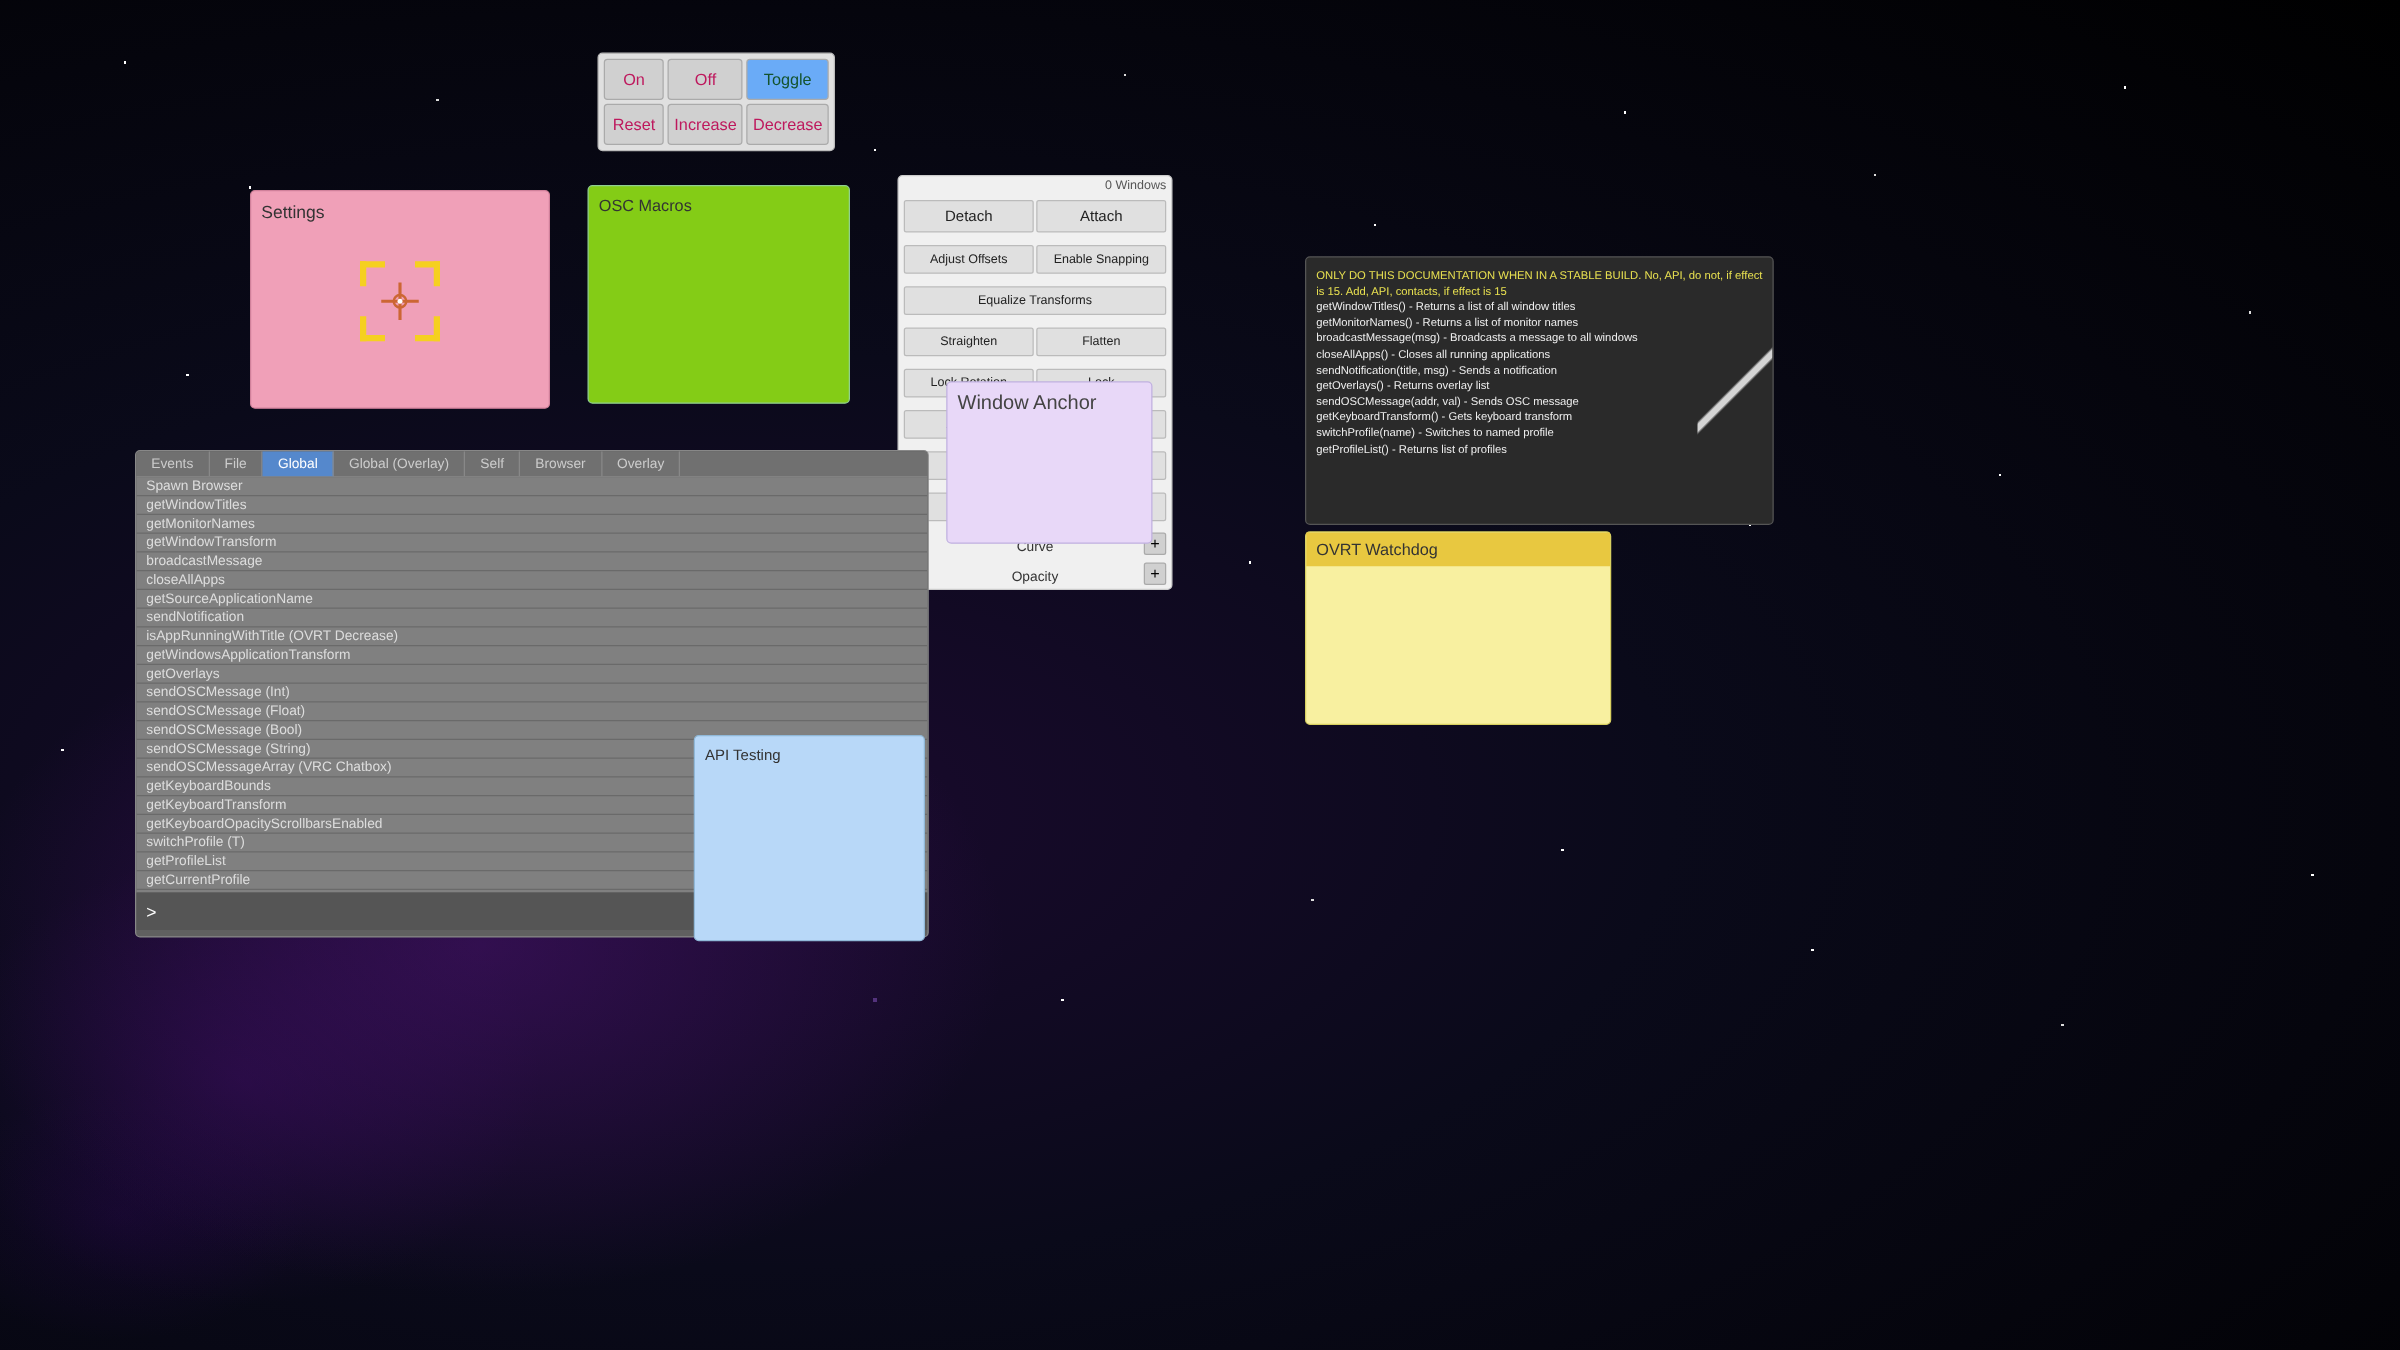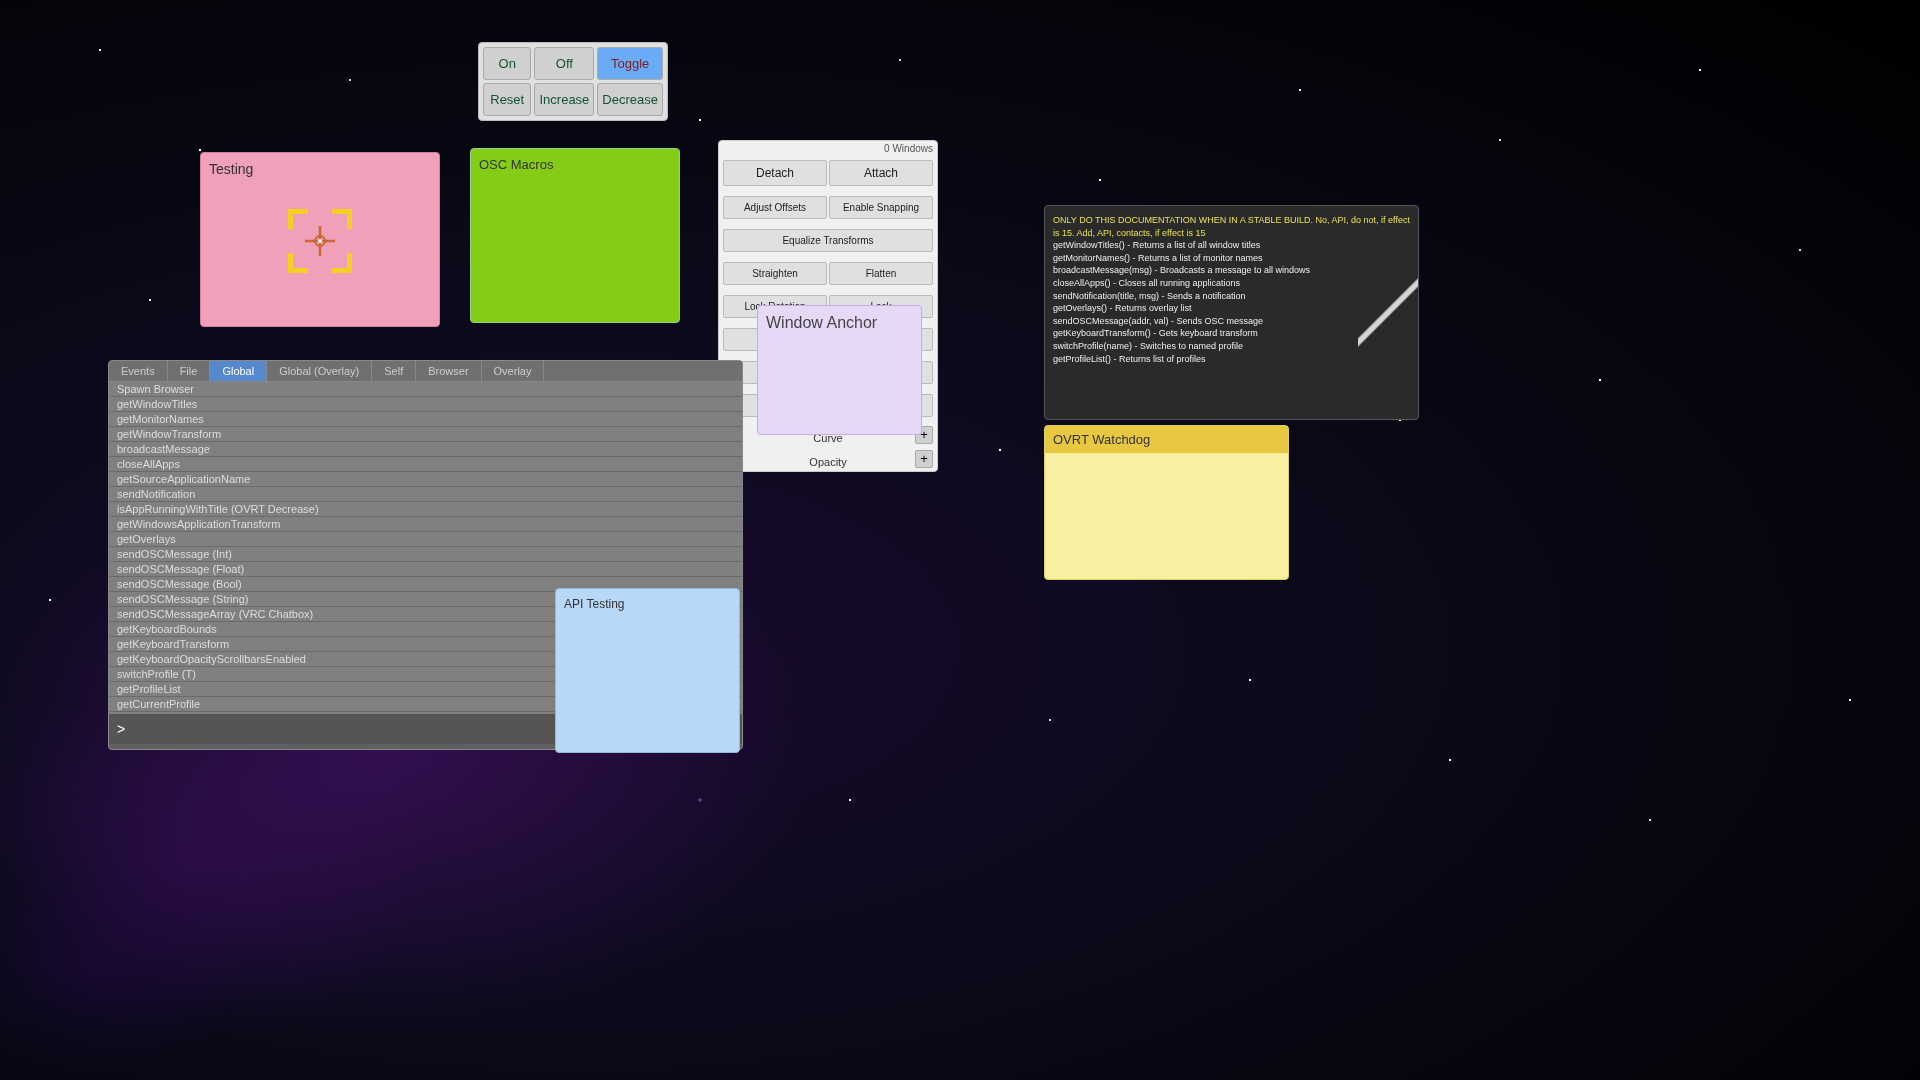--- a/index.html
+++ b/index.html
@@ -83,26 +83,26 @@
       grid-template-columns: 1fr 1fr 1fr;
       gap: 3px;
     }
     .toggle-btn {
       background: #d0d0d0;
       border: 1px solid #aaa;
       border-radius: 3px;
       padding: 8px 4px;
       text-align: center;
       font-size: 13px;
-      color: #14532d;
+      color: #be185d;
       cursor: pointer;
     }
     .toggle-btn.active {
       background: #6aabf7;
-      color: #7f1d1d;
+      color: #14532d;
     }
     .toggle-btn.reset { grid-column: 1; }
 
     
     #markers-panel {
       top: 152px;
       left: 200px;
       width: 240px;
       height: 175px;
       background: #f0a0b8;
@@ -346,21 +346,21 @@
 <div id="toggle-panel" class="window">
   <div class="toggle-btn">On</div>
   <div class="toggle-btn">Off</div>
   <div class="toggle-btn active">Toggle</div>
   <div class="toggle-btn reset">Reset</div>
   <div class="toggle-btn">Increase</div>
   <div class="toggle-btn">Decrease</div>
 </div>
 
 <div id="markers-panel" class="window">
-  <div class="title">Testing</div>
+  <div class="title">Settings</div>
   <div class="marker-icon-area">
     <svg class="crosshair-svg" viewBox="0 0 100 100">
 
       <rect x="18" y="18" width="20" height="5" fill="#f5d020"></rect>
       <rect x="18" y="18" width="5" height="20" fill="#f5d020"></rect>
       <rect x="62" y="18" width="20" height="5" fill="#f5d020"></rect>
       <rect x="77" y="18" width="5" height="20" fill="#f5d020"></rect>
       <rect x="18" y="77" width="20" height="5" fill="#f5d020"></rect>
       <rect x="18" y="62" width="5" height="20" fill="#f5d020"></rect>
       <rect x="62" y="77" width="20" height="5" fill="#f5d020"></rect>

